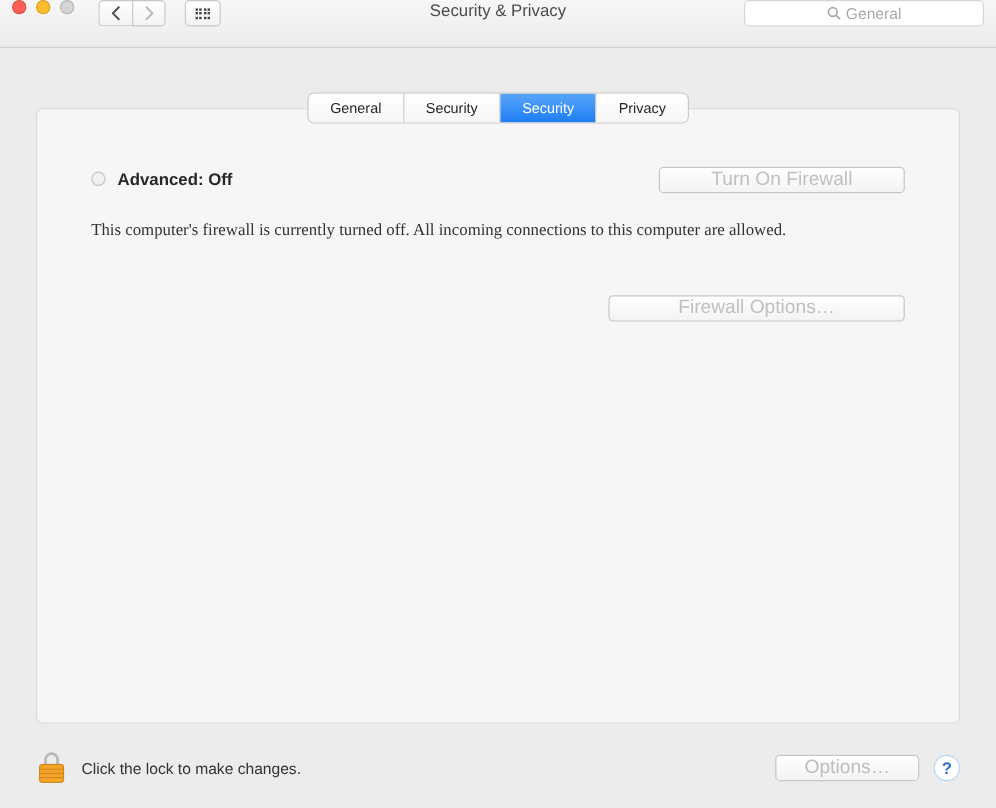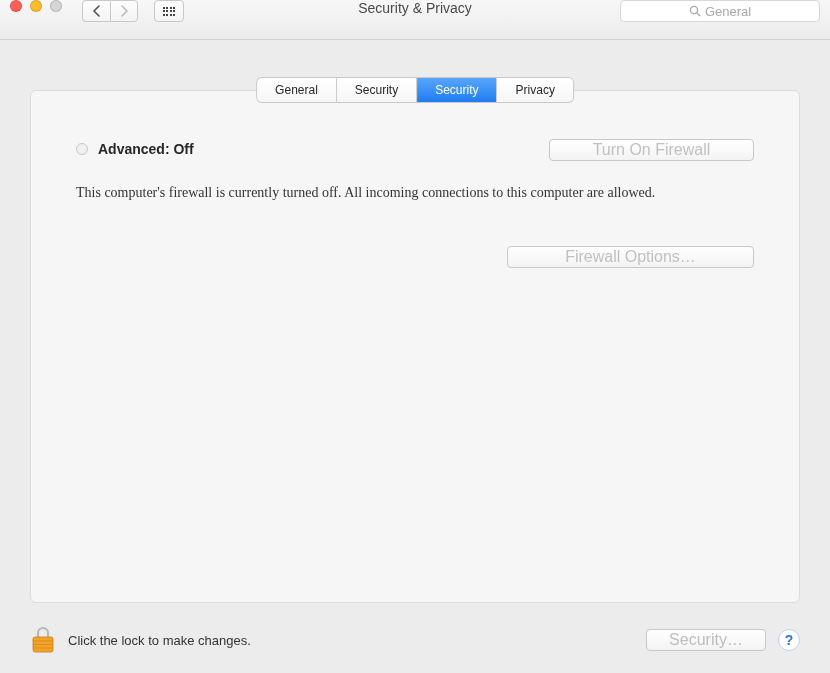--- a/index.html
+++ b/index.html
@@ -284,17 +284,17 @@
     <div class="lock-icon">
       <svg width="26" height="30" viewBox="0 0 26 30">
         <path d="M8 12 V8 a5 5 0 0 1 10 0 V12" fill="none" stroke="#b7b7b7" stroke-width="2.2"></path>
         <rect x="3" y="12" width="20" height="15" rx="2" fill="#f2a328" stroke="#c77d12" stroke-width="0.8"></rect>
         <line x1="3" y1="16" x2="23" y2="16" stroke="#c77d12" stroke-width="0.6"></line>
         <line x1="3" y1="19.5" x2="23" y2="19.5" stroke="#c77d12" stroke-width="0.6"></line>
         <line x1="3" y1="23" x2="23" y2="23" stroke="#c77d12" stroke-width="0.6"></line>
       </svg>
     </div>
     <div class="lock-text">Click the lock to make changes.</div>
-    <div class="btn advanced-btn">Security…</div>
+    <div class="btn advanced-btn">Options…</div>
     <div class="help">?</div>
   </div>
 
 </div>
 
 </body></html>

